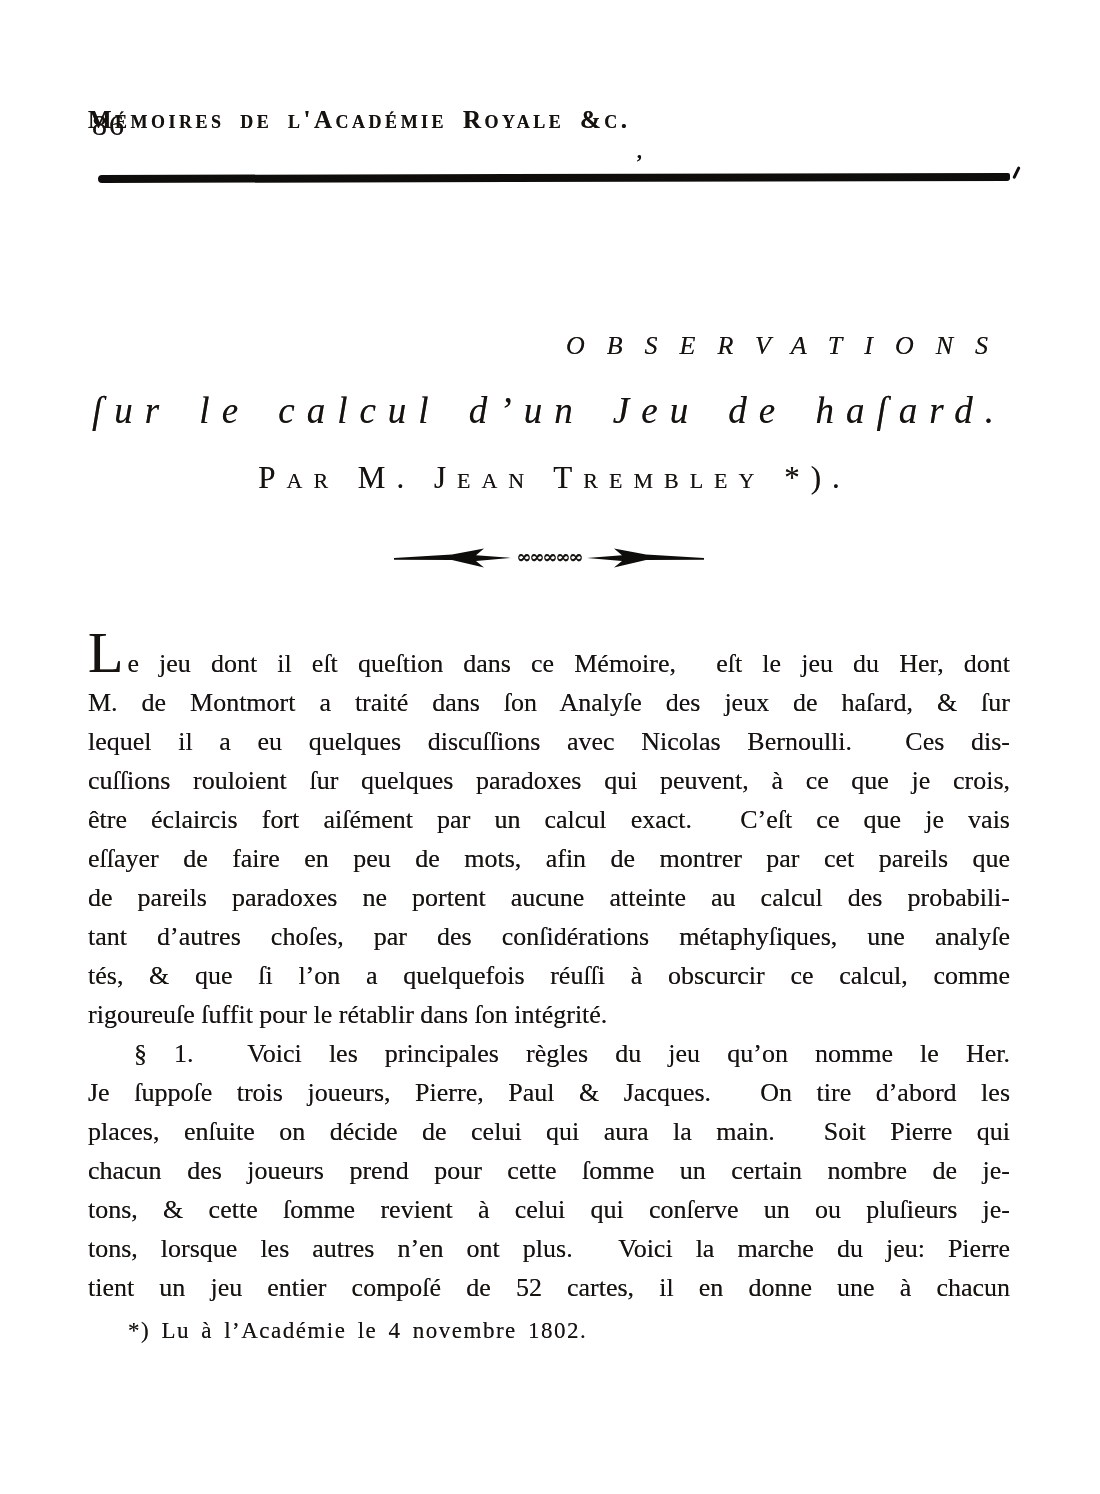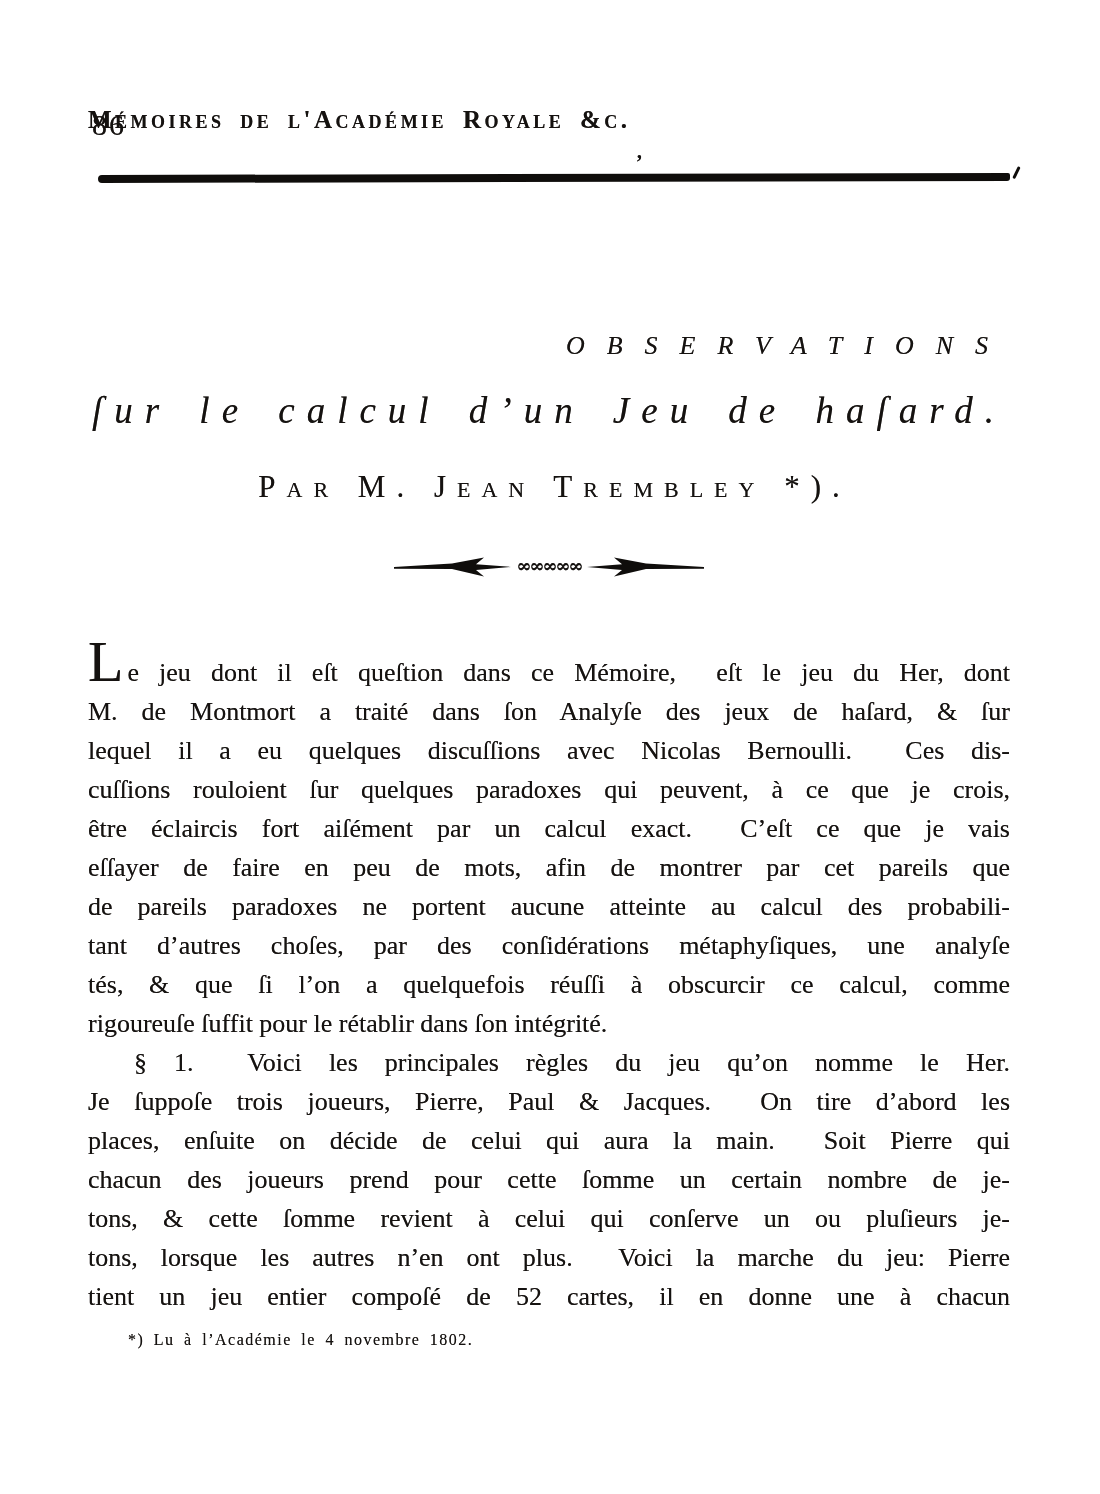--- a/index.html
+++ b/index.html
@@ -85,21 +85,21 @@
     font-weight: normal;
     font-style: italic;
     font-size: 37px;
     line-height: 42px;
     letter-spacing: 12px;
     white-space: nowrap;
     text-align: justify;
     text-align-last: justify;
   }
   .author-line {
-    margin: 32px 0 0 0;
+    margin: 23px 0 0 0;
     font-weight: normal;
     font-variant: small-caps;
     text-align: center;
     font-size: 31px;
     line-height: 46px;
     letter-spacing: 11px;
     text-indent: 11px;
   }
 
   
@@ -139,21 +139,21 @@
     font-size: 58px;
     line-height: 39px;
     margin-right: 3px;
     letter-spacing: 1px;
   }
 
   
   .footnote {
     margin-top: 9px;
     padding-left: 40px;
-    font-size: 16px;
+    font-size: 23px;
     line-height: 30px;
     letter-spacing: 1.5px;
     word-spacing: 4px;
   }
 </style>
 </head>
 <body>
 
 <div class="page">
 

